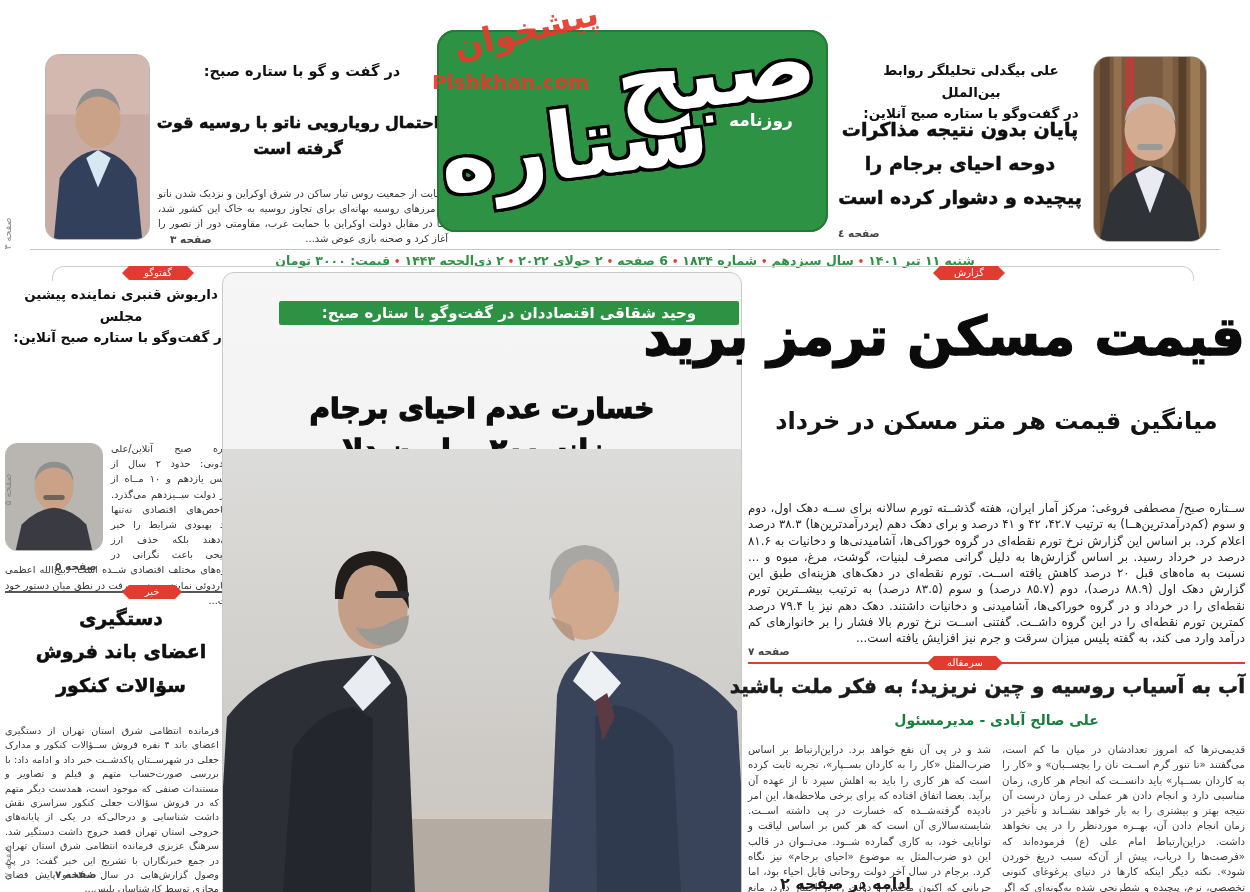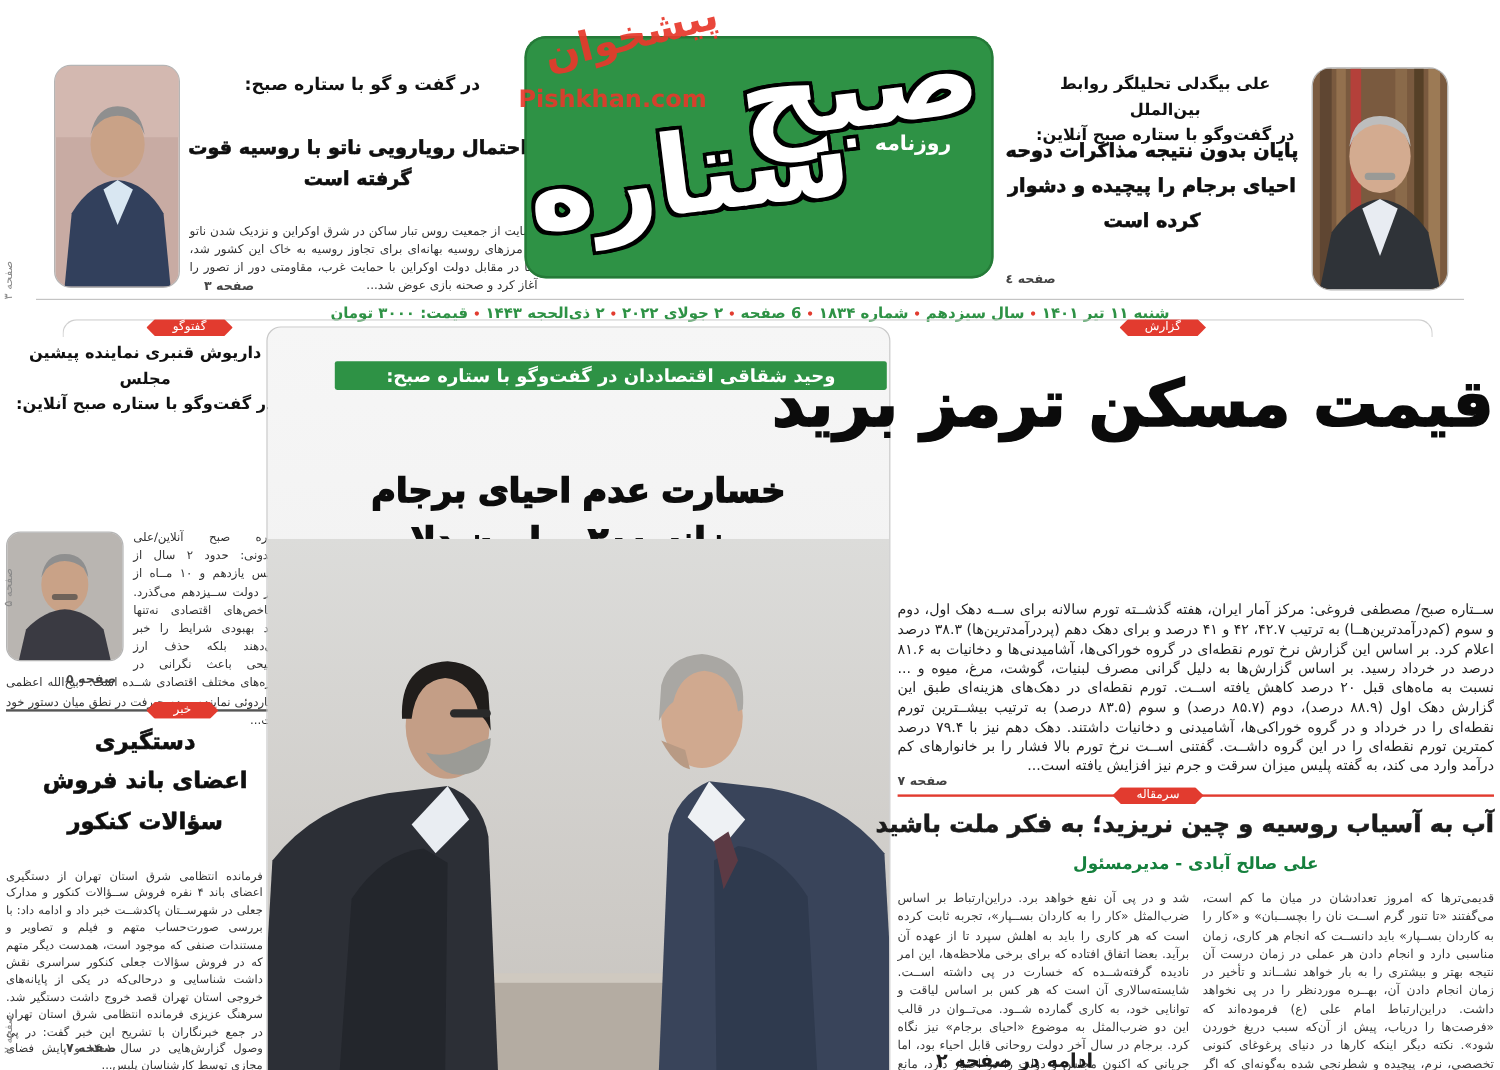--- a/index.html
+++ b/index.html
@@ -73,21 +73,21 @@
 
   <div class="abs" style="left:444px; top:6px; width:150px; height:100px; pointer-events:none;">
     <div class="abs" style="left:8px; top:4px; font-size:34px; font-weight:bold; color:#e8382b; opacity:0.92; transform:rotate(-14deg); white-space:nowrap;">پیشخوان</div>
     <div class="abs" style="left:-12px; top:64px; font-size:20px; font-weight:bold; color:#e8382b; opacity:0.9; direction:ltr; white-space:nowrap;">Pishkhan.com</div>
   </div>
 
   <div class="abs kicker center" style="left:860px; top:60px; width:222px; font-size:13.5px; line-height:1.6;">
     <div>علی بیگدلی تحلیلگر روابط بین‌الملل</div>
     <div>در گفت‌وگو با ستاره صبح آنلاین:</div>
   </div>
-  <div class="abs center semiheavy" style="left:833px; top:112px; width:254px; font-size:16px; line-height:1.8; color:#0f0f0f;">پایان بدون نتیجه مذاکرات دوحه احیای برجام را پیچیده و دشوار کرده است</div>
+  <div class="abs center semiheavy" style="left:833px; top:112px; width:254px; font-size:19px; line-height:1.8; color:#0f0f0f;">پایان بدون نتیجه مذاکرات دوحه احیای برجام را پیچیده و دشوار کرده است</div>
   <div class="abs pageref bold" style="left:838px; top:227px;">صفحه ٤</div>
   <div class="abs photo-frame" style="left:1093px; top:56px; width:114px; height:186px; border-radius:16px;">
     <svg viewBox="0 0 114 186" preserveAspectRatio="none">
       <rect x="0" y="0" width="114" height="186" fill="#7a5a3f"></rect>
       <rect x="6" y="0" width="10" height="186" fill="#5f4632"></rect>
       <rect x="20" y="0" width="8" height="186" fill="#93704e"></rect>
       <rect x="32" y="0" width="9" height="186" fill="#b4403a"></rect>
       <rect x="70" y="0" width="10" height="186" fill="#8a6a4a"></rect>
       <rect x="86" y="0" width="8" height="186" fill="#564027"></rect>
       <rect x="98" y="0" width="10" height="186" fill="#9c7a55"></rect>
@@ -174,20 +174,21 @@
         <ellipse cx="362" cy="148" rx="34" ry="43" fill="#d0a98f"></ellipse>
         <path d="M396 142 Q400 100 362 96 Q334 98 328 122 L326 152 Q332 140 338 136 Q344 112 364 110 Q388 112 392 144 Z" fill="#a9a7a3"></path>
         <path d="M328 168 Q340 190 352 192 L348 176 Z" fill="#b89a84"></path>
       </svg>
     </div>
     <div class="abs bold" style="left:14px; bottom:18px; font-size:11px; color:#2f2f2f;">صفحه ۷</div>
   </div>
 
   <div class="abs center heavy" style="left:748px; top:294px; width:497px; font-size:54px; line-height:1.6; color:#0b0b0b; white-space:nowrap;">قیمت مسکن ترمز برید</div>
   <div class="abs center bold" style="left:748px; top:402px; width:497px; font-size:24px; line-height:1.6; color:#141414;">
+    <div>میانگین قیمت هر متر مسکن در خرداد</div>
   </div>
   <div class="abs just" style="left:748px; top:500px; width:497px; font-size:11.8px; line-height:1.38; color:#1f1f1f;">ســتاره صبح/ مصطفی فروغی: مرکز آمار ایران، هفته گذشــته تورم سالانه برای ســه دهک اول، دوم و سوم (کم‌درآمدترین‌هــا) به ترتیب ۴۲.۷، ۴۲ و ۴۱ درصد و برای دهک دهم (پردرآمدترین‌ها) ۳۸.۳ درصد اعلام کرد. بر اساس این گزارش نرخ تورم نقطه‌ای در گروه خوراکی‌ها، آشامیدنی‌ها و دخانیات به ۸۱.۶ درصد در خرداد رسید. بر اساس گزارش‌ها به دلیل گرانی مصرف لبنیات، گوشت، مرغ، میوه و ... نسبت به ماه‌های قبل ۲۰ درصد کاهش یافته اســت. تورم نقطه‌ای در دهک‌های هزینه‌ای طبق این گزارش دهک اول (۸۸.۹ درصد)، دوم (۸۵.۷ درصد) و سوم (۸۳.۵ درصد) به ترتیب بیشــترین تورم نقطه‌ای را در خرداد و در گروه خوراکی‌ها، آشامیدنی و دخانیات داشتند. دهک دهم نیز با ۷۹.۴ درصد کمترین تورم نقطه‌ای را در این گروه داشــت. گفتنی اســت نرخ تورم بالا فشار را بر خانوارهای کم درآمد وارد می کند، به گفته پلیس میزان سرقت و جرم نیز افزایش یافته است...</div>
   <div class="abs pageref bold" style="left:748px; top:645px;">صفحه ۷</div>
 
   <div class="abs" style="left:748px; top:662px; width:497px; height:2px; background:#e23b2f;"></div>
   <div class="ribbon" style="left:927px; top:656px; min-width:76px;">سرمقاله</div>
   <div class="abs center semiheavy" style="left:748px; top:674px; width:497px; font-size:20px; color:#1b1b1b; white-space:nowrap;">آب به آسیاب روسیه و چین نریزید؛ به فکر ملت باشید</div>
   <div class="abs center bold" style="left:748px; top:712px; width:497px; font-size:14px; color:#15803d;">علی صالح آبادی - مدیرمسئول</div>
   <div class="abs just" style="left:1002px; top:742px; width:243px; font-size:10.2px; line-height:1.5; color:#3a3a3a;">قدیمی‌ترها که امروز تعدادشان در میان ما کم است، می‌گفتند «تا تنور گرم اســت نان را بچســبان» و «کار را به کاردان بســپار» باید دانســت که انجام هر کاری، زمان مناسبی دارد و انجام دادن هر عملی در زمان درست آن نتیجه بهتر و بیشتری را به بار خواهد نشــاند و تأخیر در زمان انجام دادن آن، بهــره موردنظر را در پی نخواهد داشت. دراین‌ارتباط امام علی (ع) فرموده‌اند که «فرصت‌ها را دریاب، پیش از آن‌که سبب دریغ خوردن شود». نکته دیگر اینکه کارها در دنیای پرغوغای کنونی تخصصی، نرم، پیچیده و شطرنجی شده به‌گونه‌ای که اگر کســی قواعد بازی را بلد باشد، برنده خواهد</div>
   <div class="abs just" style="left:748px; top:742px; width:243px; font-size:10.2px; line-height:1.5; color:#3a3a3a;">شد و در پی آن نفع خواهد برد. دراین‌ارتباط بر اساس ضرب‌المثل «کار را به کاردان بســپار»، تجربه ثابت کرده است که هر کاری را باید به اهلش سپرد تا از عهده آن برآید. بعضا اتفاق افتاده که برای برخی ملاحظه‌ها، این امر نادیده گرفته‌شــده که خسارت در پی داشته اســت. شایسته‌سالاری آن است که هر کس بر اساس لیاقت و توانایی خود، به کاری گمارده شــود. می‌تــوان در قالب این دو ضرب‌المثل به موضوع «احیای برجام» نیز نگاه کرد. برجام در سال آخر دولت روحانی قابل احیاء بود، اما جریانی که اکنون مجلس و دولت را در اختیار دارد، مانع احیای آن شد...</div>

